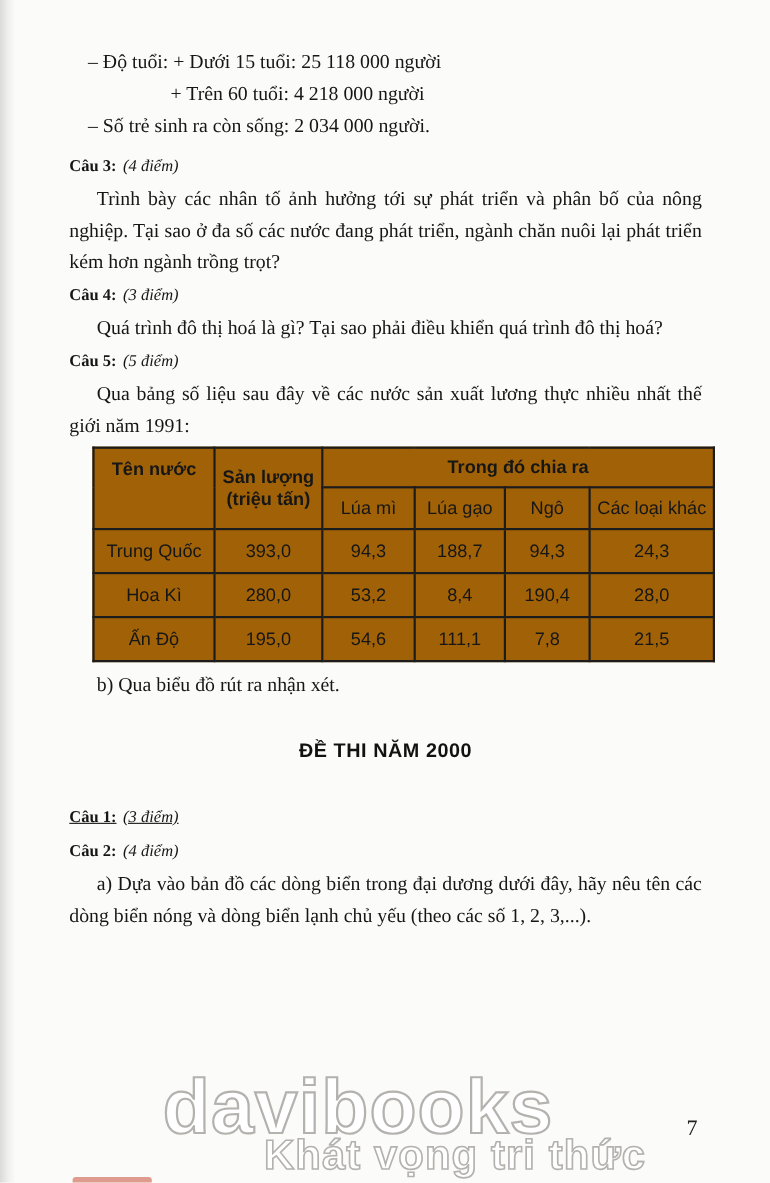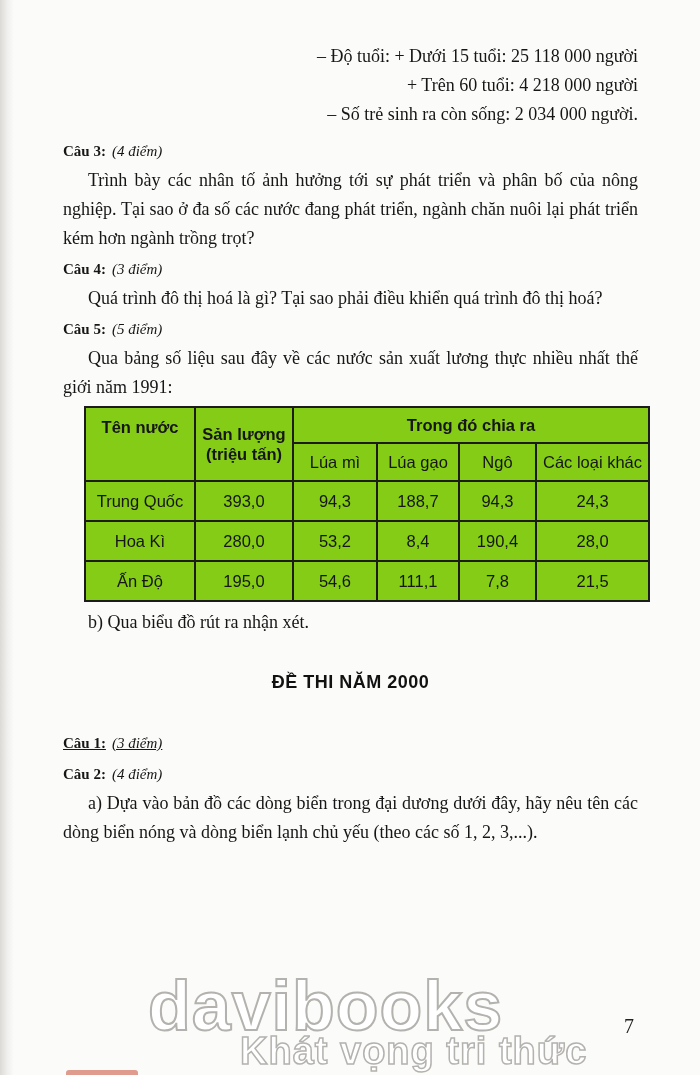--- a/index.html
+++ b/index.html
@@ -14,39 +14,39 @@
   .scan-edge{
     position:absolute;left:0;top:0;width:14px;height:100%;
     background:linear-gradient(to right, rgba(145,143,138,0.30), rgba(145,143,138,0.10) 55%, rgba(145,143,138,0));
     pointer-events:none;
   }
   .content{
     position:relative;
     padding:42px 62px 0 63px;
     font-size:18px;line-height:29px;
   }
-  .stat-line{padding-left:17px;text-align:right;}
+  .stat-line{padding-left:17px;}
   .stat-line.sub{padding-left:92px;}
   .q-head{font-size:15px;}
   .q-label{font-weight:bold;}
   .q-points{font-style:italic;margin-left:6px;}
   .mt8{margin-top:8px;}
   .mt2{margin-top:2px;}
   .para{
     margin:0;text-align:justify;text-indent:25px;
   }
   
   table.data{
     border-collapse:collapse;
     margin:4px 12px 6px 21px;
     width:564px;
     table-layout:fixed;
     font-family:"Liberation Sans","DejaVu Sans",sans-serif;
     font-size:16.5px;line-height:20px;
-    background:#84cc16;
+    background:#a16207;
   }
   table.data th, table.data td{
     border:2px solid #1c1c1c;
     text-align:center;
     vertical-align:middle;
     padding:2px 2px;
   }
   table.data th{font-weight:bold;}
   table.data th.sub{font-weight:normal;height:32px;}
   table.data th.group{height:30px;}

